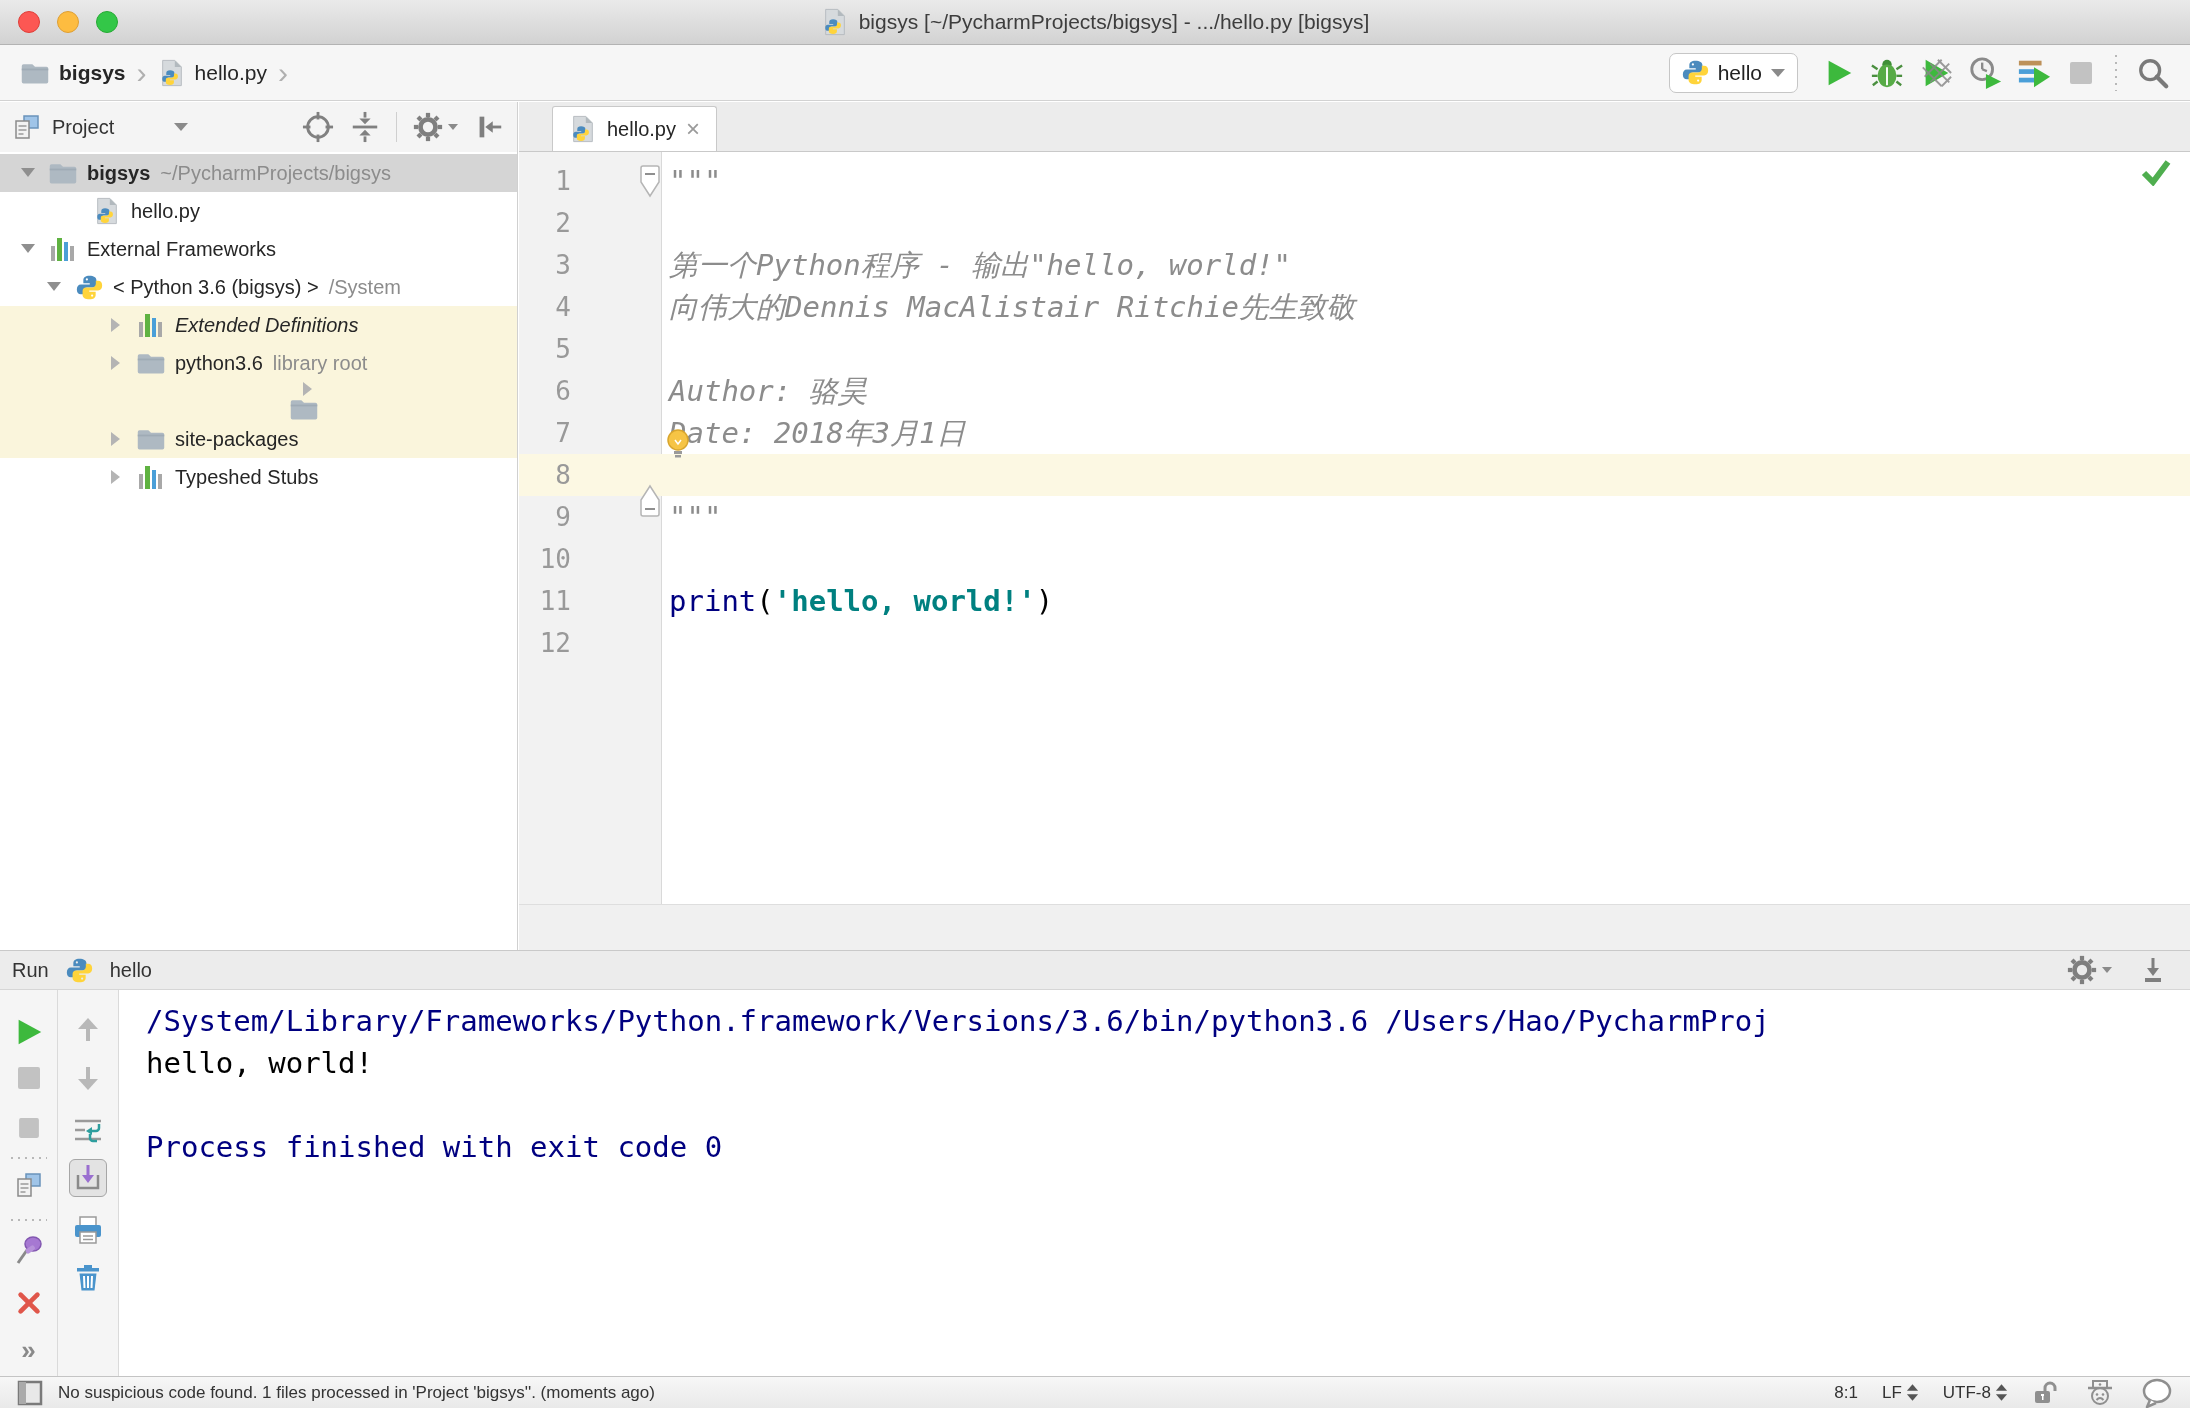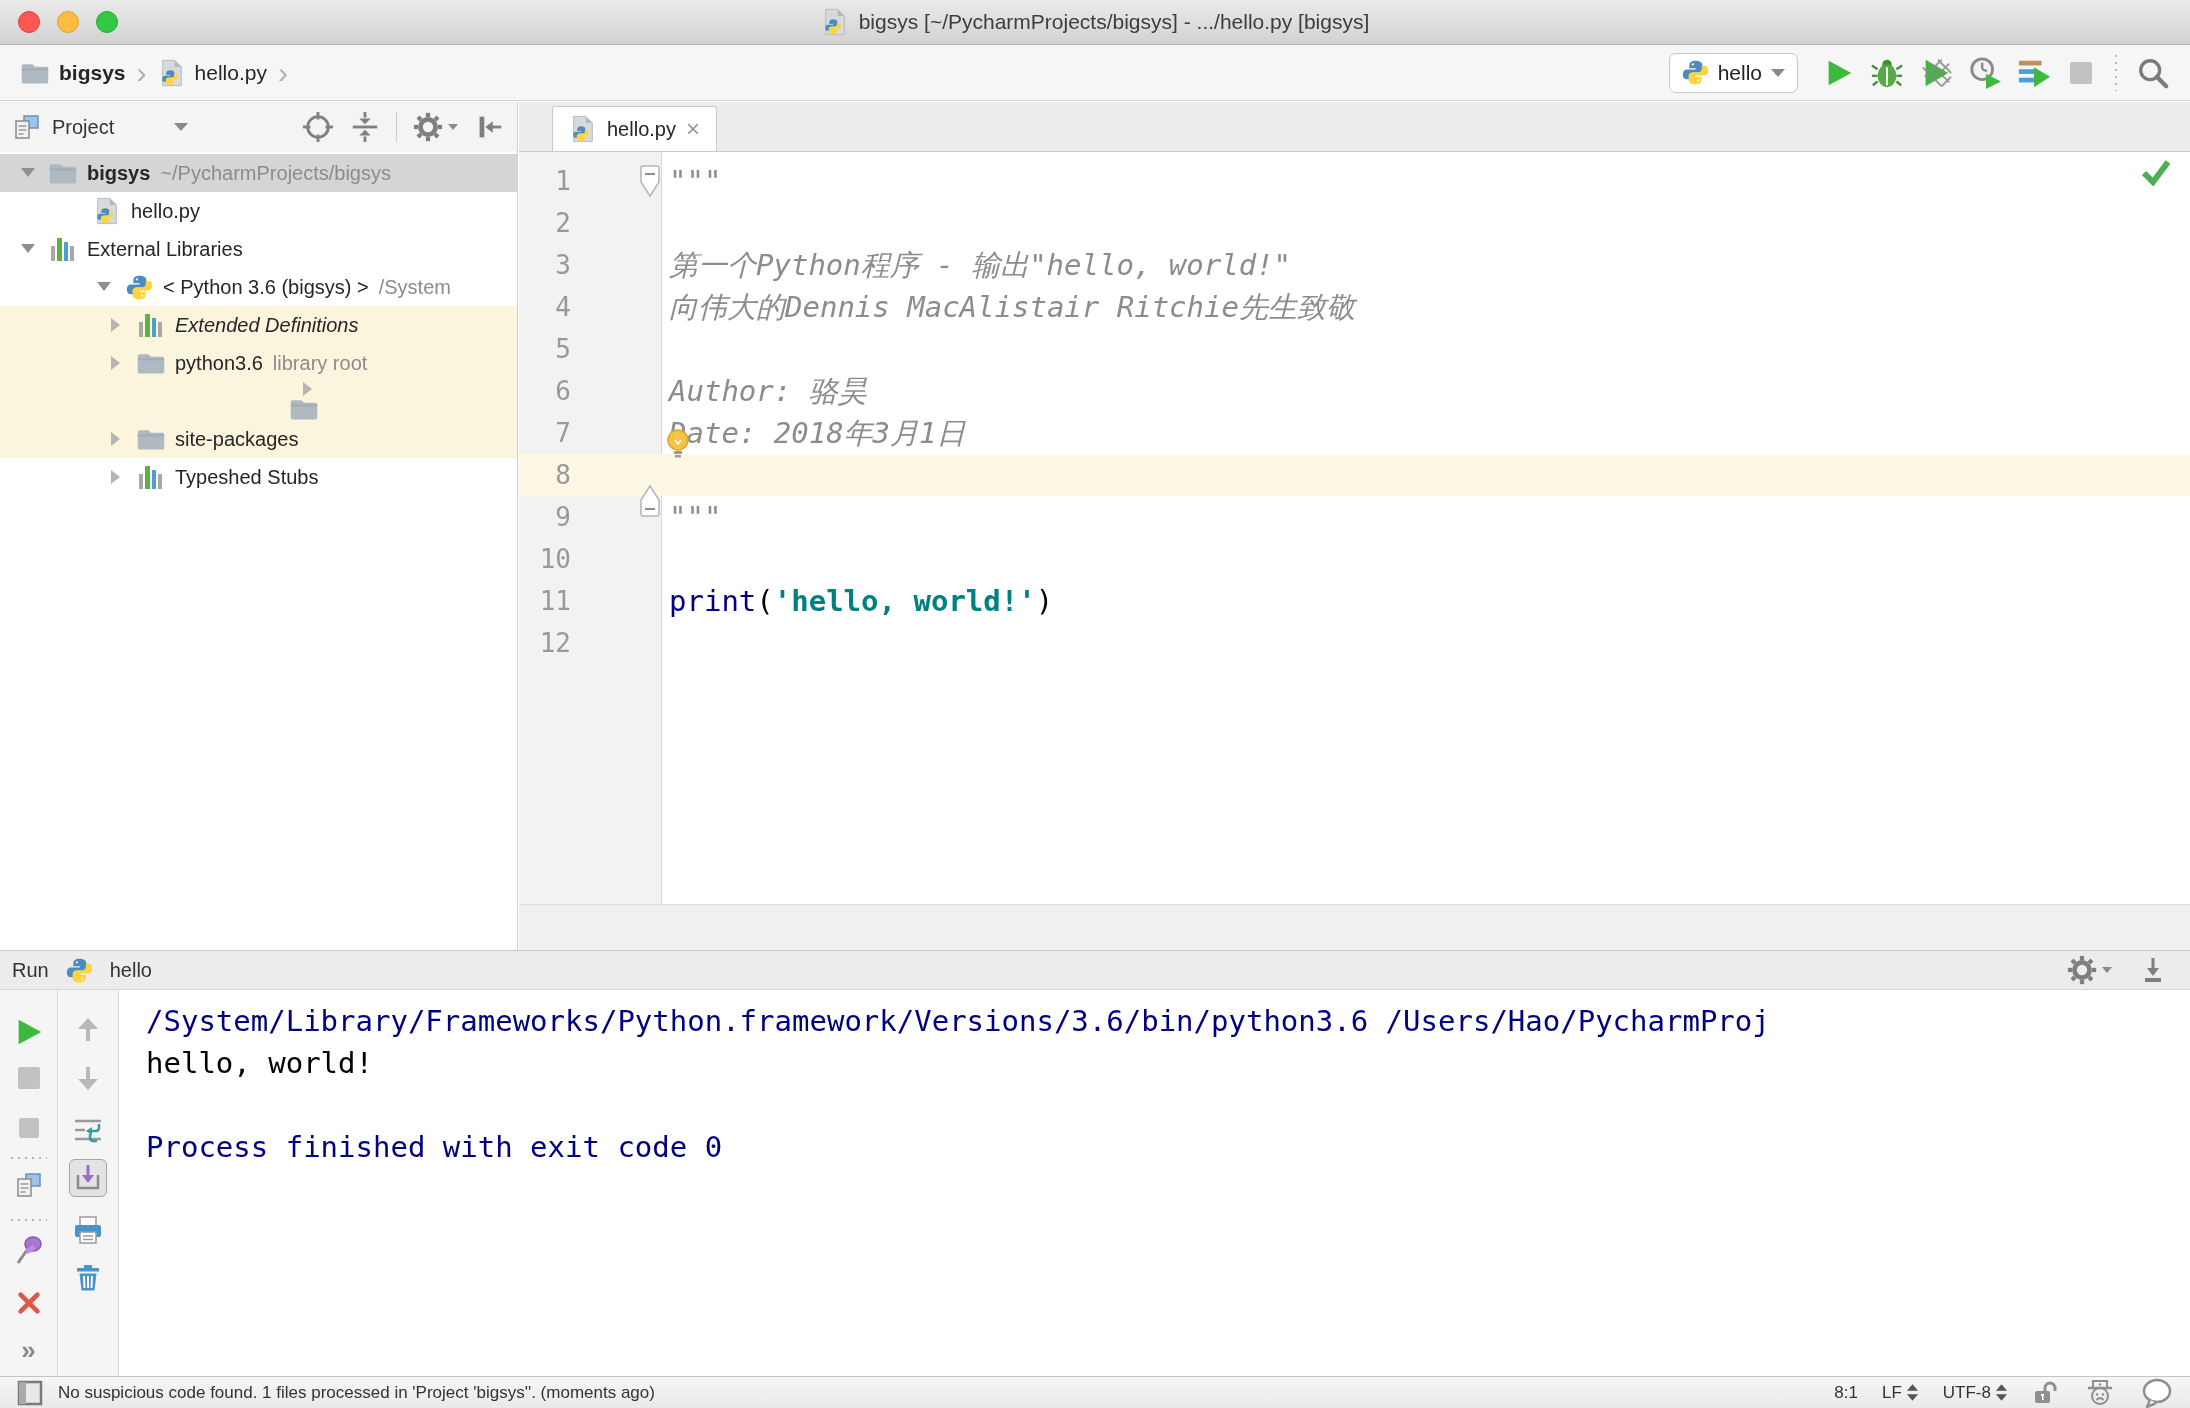--- a/index.html
+++ b/index.html
@@ -335,23 +335,23 @@
             </svg>
           </span>
           <span class="row-icon ic">
             <svg width="28" height="28" viewBox="0 0 28 28">
     <rect x="2" y="11" width="4" height="15" fill="#a8a8a8"></rect>
     <rect x="8" y="3" width="5" height="23" fill="#5fb241"></rect>
     <rect x="15" y="7" width="4" height="19" fill="#4a9fd8"></rect>
     <rect x="21" y="11" width="4" height="15" fill="#a8a8a8"></rect>
             </svg>
           </span>
-          <span class="tree-name">External Libraries</span>
-        </div>
-        <div class="tree-row" style="padding-left: 86px;">
+          <span class="tree-name">External Frameworks</span>
+        </div>
+        <div class="tree-row" style="padding-left: 36px;">
           <span class="chev-box">
             <svg width="14" height="10" viewBox="0 0 14 10">
     <polygon points="0,0 14,0 7,9" fill="#8f8f8f"></polygon>
             </svg>
           </span>
           <span class="row-icon ic">
             <svg width="27" height="27" viewBox="0 0 32 32">
     <path fill="#4B8BBE" d="M15.9 2c-4.6 0-7.2 1.9-7.2 5.2V11h7.6v1.5H5.9C2.6 12.5 1 15 1 18.4c0 3.3 1.5 5.6 4.9 5.6h2.6v-3.5c0-2.6 2.2-4.6 4.8-4.6h7c2.2 0 3.9-1.8 3.9-4V7.2C24.2 3.9 21 2 15.9 2zm-3 3.1a1.3 1.3 0 1 1 0 2.6 1.3 1.3 0 0 1 0-2.6z"></path>
     <path fill="#FFD43B" d="M16.1 30c4.6 0 7.2-1.9 7.2-5.2V21h-7.6v-1.5h10.4c3.3 0 4.9-2.5 4.9-5.9 0-3.3-1.5-5.6-4.9-5.6h-2.6v3.5c0 2.6-2.2 4.6-4.8 4.6h-7c-2.2 0-3.9 1.8-3.9 4v4.7C7.8 28.1 11 30 16.1 30zm3-3.1a1.3 1.3 0 1 1 0-2.6 1.3 1.3 0 0 1 0 2.6z"></path>
             </svg>

